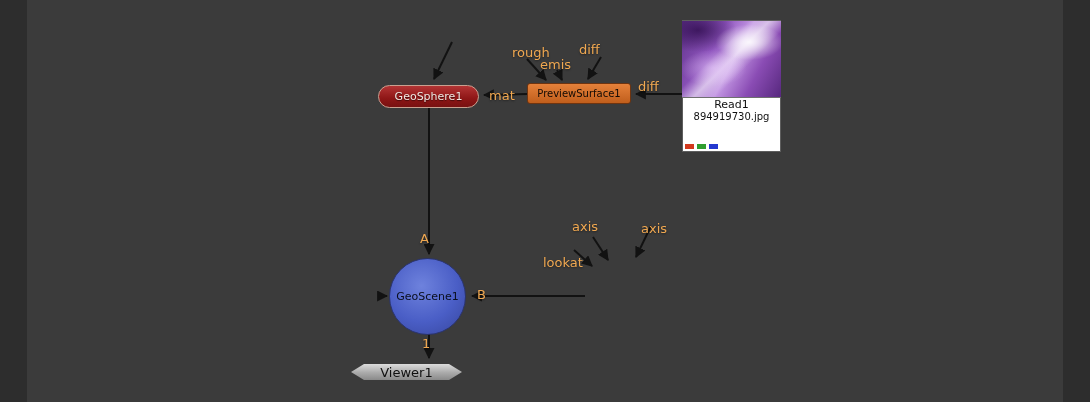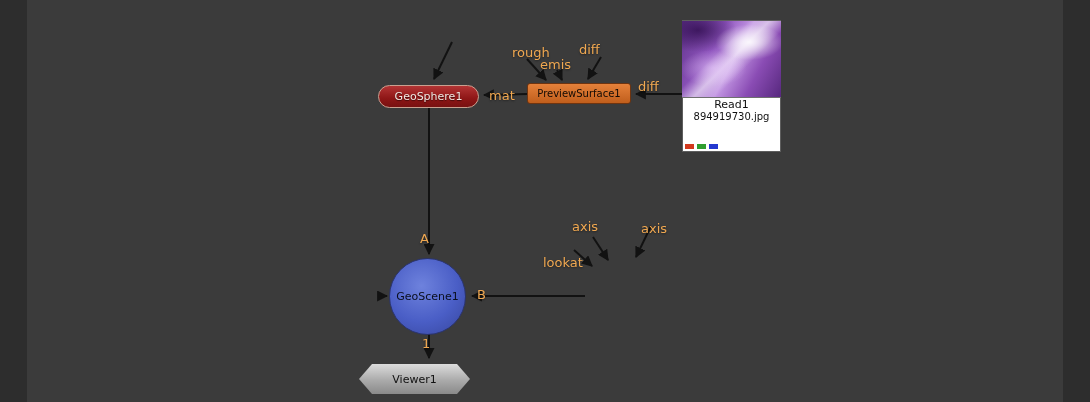--- a/index.html
+++ b/index.html
@@ -55,24 +55,24 @@
     left:389px; top:258px; width:77px; height:77px; border-radius:50%;
     background:radial-gradient(circle at 42% 36%, #6e82dd 0%, #4a5ec6 55%, #36459c 100%);
     border:1px solid #2a3470; color:#0a0f1e; font-size:11px;
   }
   .node-directlight {
     left:585px; top:258px; width:75px; height:75px; border-radius:50%;
     background:radial-gradient(circle at 45% 38%, #ecc159 0%, #cf9922 62%, #b07c13 100%);
     border:1px solid #8a6210; color:#181002; font-size:11px;
   }
   .node-viewer {
-    left:359px; top:364px; width:111px; height:30px;
+    left:351px; top:364px; width:111px; height:16px;
     background:linear-gradient(180deg,#dcdcdc 0%,#aaaaaa 55%,#8a8a8a 100%);
     clip-path:polygon(13px 0, calc(100% - 13px) 0, 100% 50%, calc(100% - 13px) 100%, 13px 100%, 0 50%);
-    color:#101010; font-size:11px;
+    color:#101010; font-size:13px;
   }
 
   .wlabel {
     position:absolute; color:#f0a851; font-size:13px; line-height:15px;
     text-shadow:0 1px 2px rgba(0,0,0,.45); pointer-events:none; white-space:nowrap;
   }
 </style>
 </head>
 <body>
 

